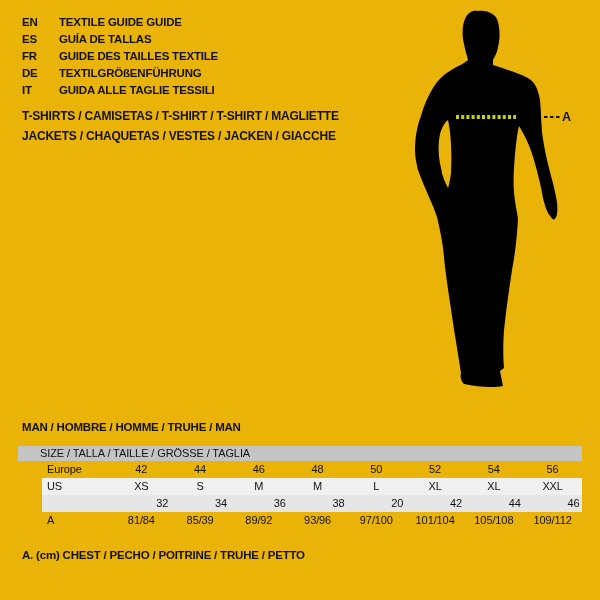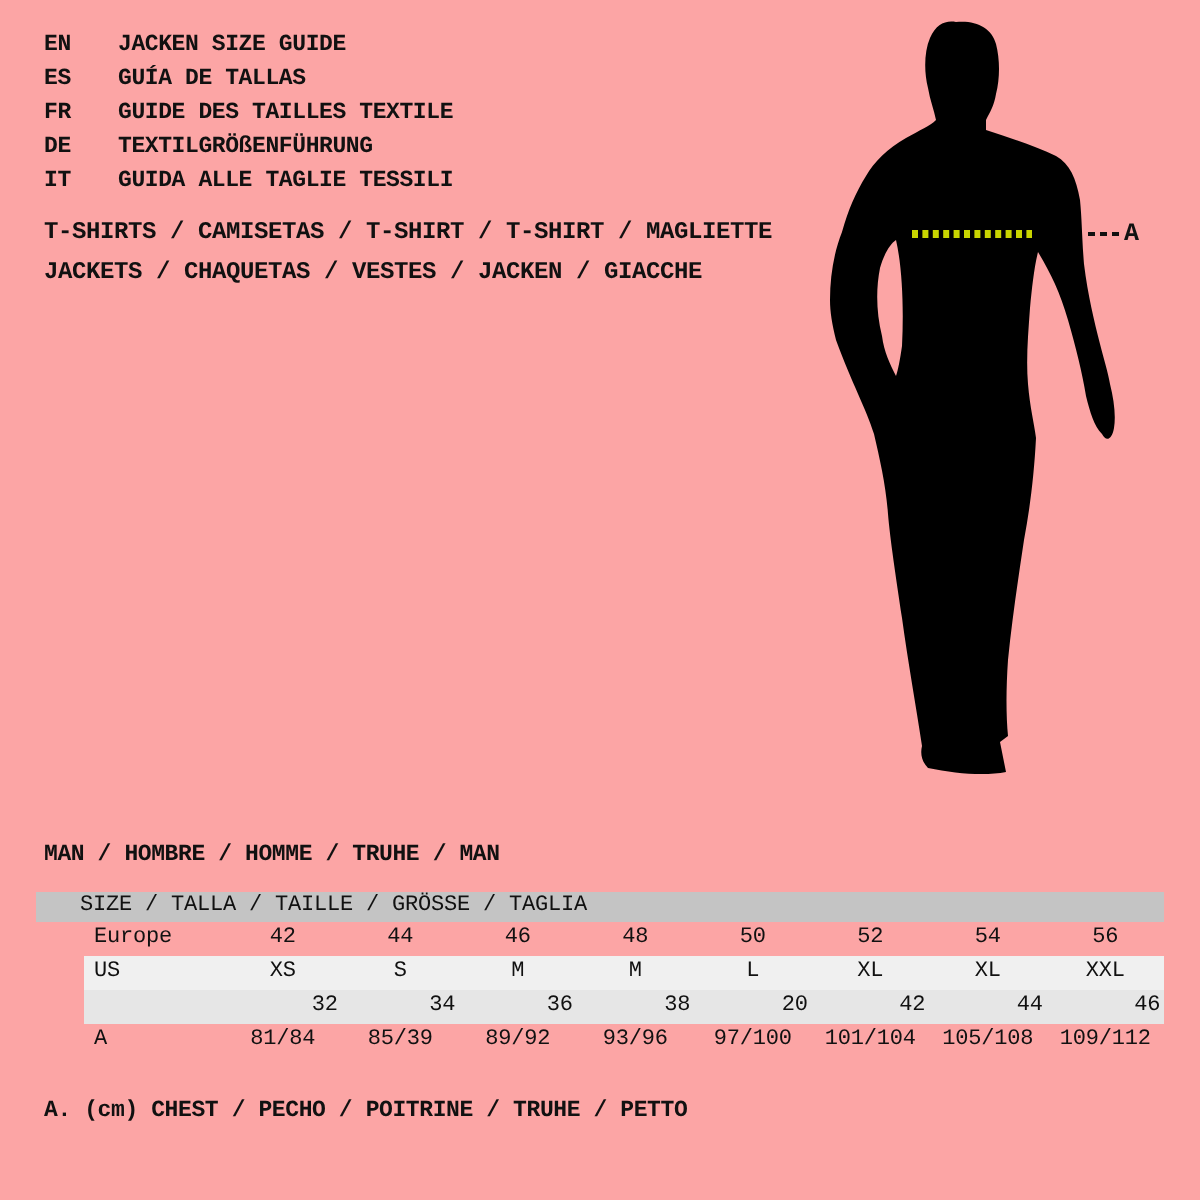--- a/index.html
+++ b/index.html
@@ -1,18 +1,18 @@
 <!DOCTYPE html>
 <html><head>
 <meta charset="utf-8">
 <style>
   html,body { margin:0; padding:0; background:#fff; }
   .canvas {
-    position:relative; width:600px; height:600px; background:#fca5a5;
-    font-family:Liberation Mono, monospace; color:#111; overflow:hidden;
+    position:relative; width:600px; height:600px; background:#eab308;
+    font-family:Liberation Sans, sans-serif; color:#111; overflow:hidden;
   }
   
   .lang-list { position:absolute; left:22px; top:14px; font-weight:700; font-size:11.5px; letter-spacing:-0.2px; }
   .lang-row  { display:flex; height:17px; line-height:17px; }
   .lang-code { width:37px; }
   
   .categories { position:absolute; left:22px; top:106px; font-weight:700; font-size:12px; line-height:20px; letter-spacing:-0.2px; }
   
   .figure-svg { position:absolute; left:415px; top:8px; }
   .measure-label { position:absolute; left:562px; top:109px; font-size:12.5px; font-weight:700; line-height:16px; }
@@ -30,21 +30,21 @@
   .footnote { position:absolute; left:22px; top:549px; font-size:11.5px; font-weight:700; letter-spacing:-0.2px; }
 </style>
 </head>
 <body>
 
 <div class="canvas">
 
   <div class="lang-list">
     <div class="lang-row">
       <span class="lang-code">EN</span>
-      <span>JACKEN SIZE GUIDE</span>
+      <span>TEXTILE GUIDE GUIDE</span>
     </div>
     <div class="lang-row">
       <span class="lang-code">ES</span>
       <span>GUÍA DE TALLAS</span>
     </div>
     <div class="lang-row">
       <span class="lang-code">FR</span>
       <span>GUIDE DES TAILLES TEXTILE</span>
     </div>
     <div class="lang-row">

